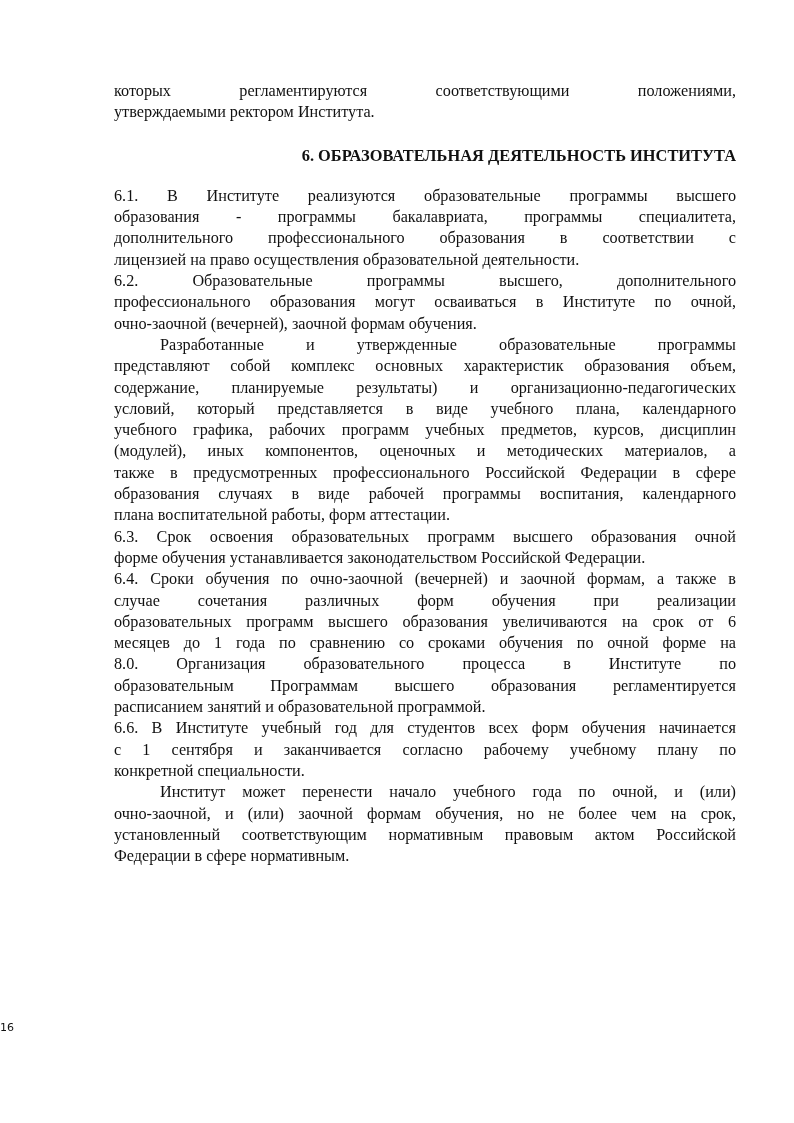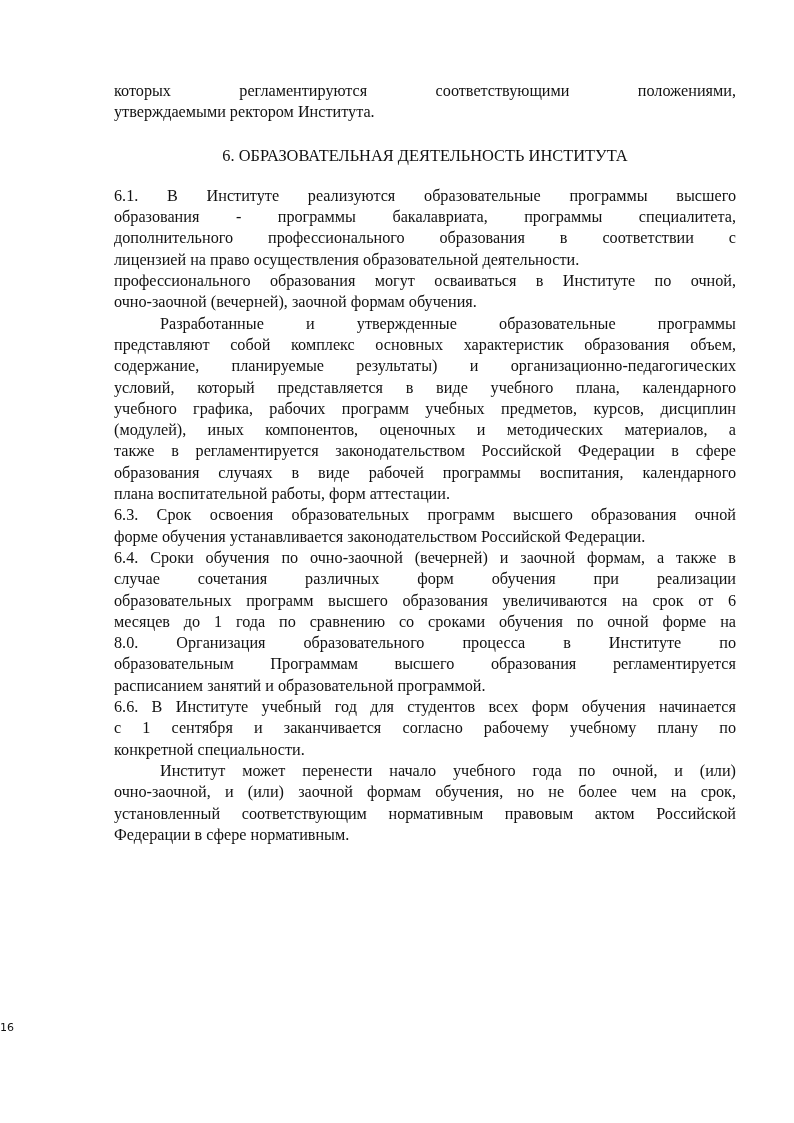--- a/index.html
+++ b/index.html
@@ -9,21 +9,21 @@
   }
   .content {
     position: absolute; left: 114px; top: 77px; width: 622px;
     font-family: "Liberation Serif", "DejaVu Serif", serif;
     font-size: 16.2px; line-height: 21.3px; color: #111;
   }
   .line { display: block; white-space: nowrap; height: 21.3px; }
   .line.j { text-align: justify; text-align-last: justify; white-space: normal; overflow: hidden; }
   .line.indent { padding-left: 46px; }
   .heading {
-    display: block; text-align: center; font-weight: normal; font-size: 16.4px;
+    display: block; text-align: right; font-weight: bold; font-size: 16.4px;
     margin-top: 21px; margin-bottom: 20px; height: 21.3px;
   }
   .para { display: block; }
   .page-number {
     position: absolute; left: 0; width: 794px; top: 1017px; text-align: left;
     font-family: "DejaVu Sans", "Liberation Sans", sans-serif; font-size: 11px; color: #111;
   }
 </style>
 </head>
 <body>
@@ -38,31 +38,32 @@
     <div class="heading">6. ОБРАЗОВАТЕЛЬНАЯ ДЕЯТЕЛЬНОСТЬ ИНСТИТУТА</div>
 
     <div id="paragraphs">
         <div class="para">
           <span class="line j">6.1. В Институте реализуются образовательные программы высшего</span>
           <span class="line j">образования - программы бакалавриата, программы специалитета,</span>
           <span class="line j">дополнительного профессионального образования в соответствии с</span>
           <span class="line">лицензией на право осуществления образовательной деятельности.</span>
         </div>
         <div class="para">
+          <span class="line j">6.2. Образовательные программы высшего, дополнительного</span>
           <span class="line j">профессионального образования могут осваиваться в Институте по очной,</span>
           <span class="line">очно-заочной (вечерней), заочной формам обучения.</span>
         </div>
         <div class="para">
           <span class="line j indent">Разработанные и утвержденные образовательные программы</span>
           <span class="line j">представляют собой комплекс основных характеристик образования объем,</span>
           <span class="line j">содержание, планируемые результаты) и организационно-педагогических</span>
           <span class="line j">условий, который представляется в виде учебного плана, календарного</span>
           <span class="line j">учебного графика, рабочих программ учебных предметов, курсов, дисциплин</span>
           <span class="line j">(модулей), иных компонентов, оценочных и методических материалов, а</span>
-          <span class="line j">также в регламентируется законодательством Российской Федерации в сфере</span>
+          <span class="line j">также в предусмотренных профессионального Российской Федерации в сфере</span>
           <span class="line j">образования случаях в виде рабочей программы воспитания, календарного</span>
           <span class="line">плана воспитательной работы, форм аттестации.</span>
         </div>
         <div class="para">
           <span class="line j">6.3. Срок освоения образовательных программ высшего образования очной</span>
           <span class="line">форме обучения устанавливается законодательством Российской Федерации.</span>
         </div>
         <div class="para">
           <span class="line j">6.4. Сроки обучения по очно-заочной (вечерней) и заочной формам, а также в</span>
           <span class="line j">случае сочетания различных форм обучения при реализации</span>

